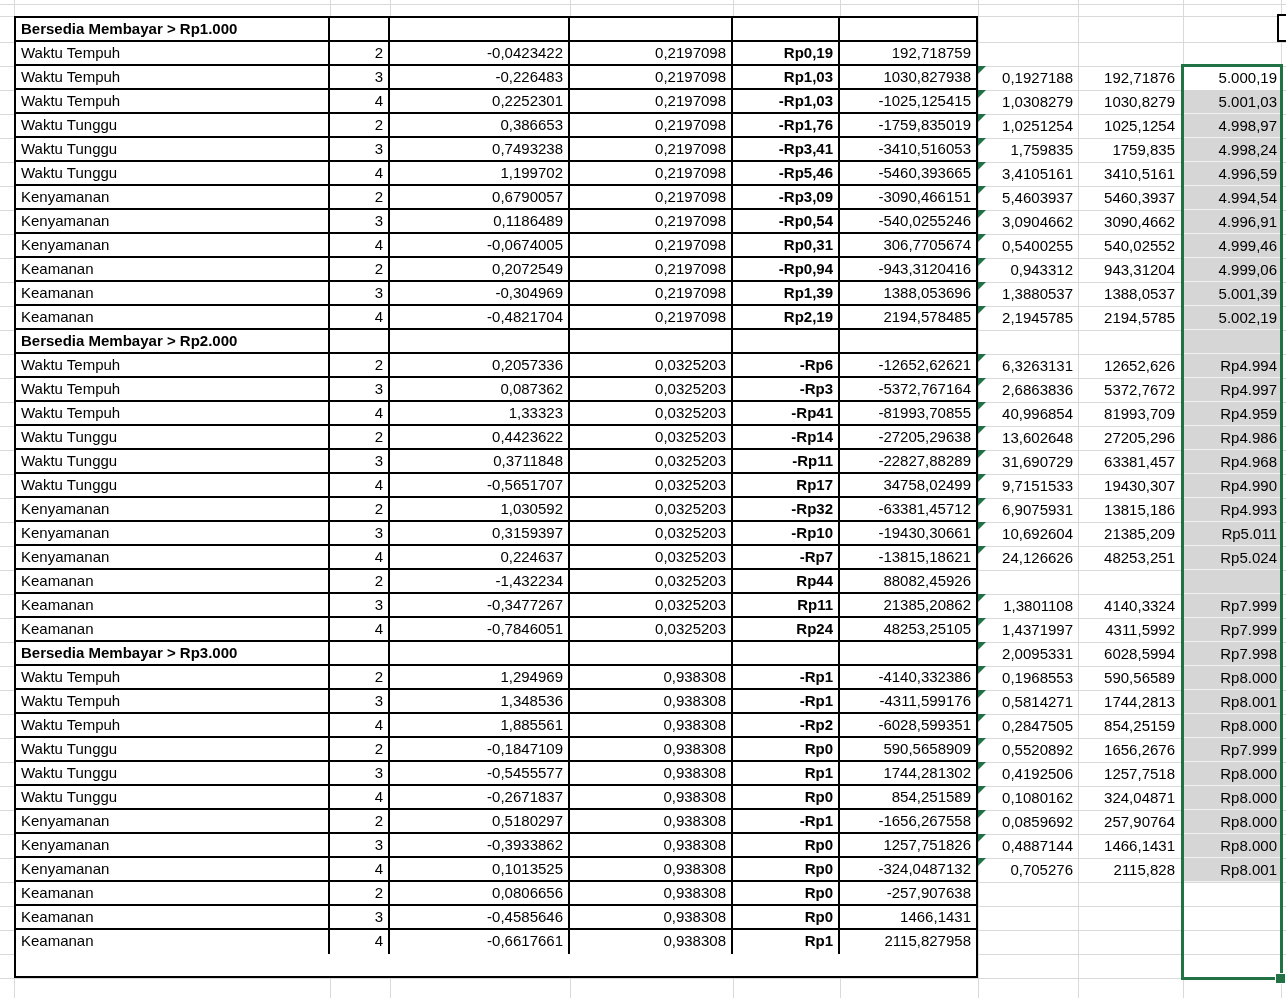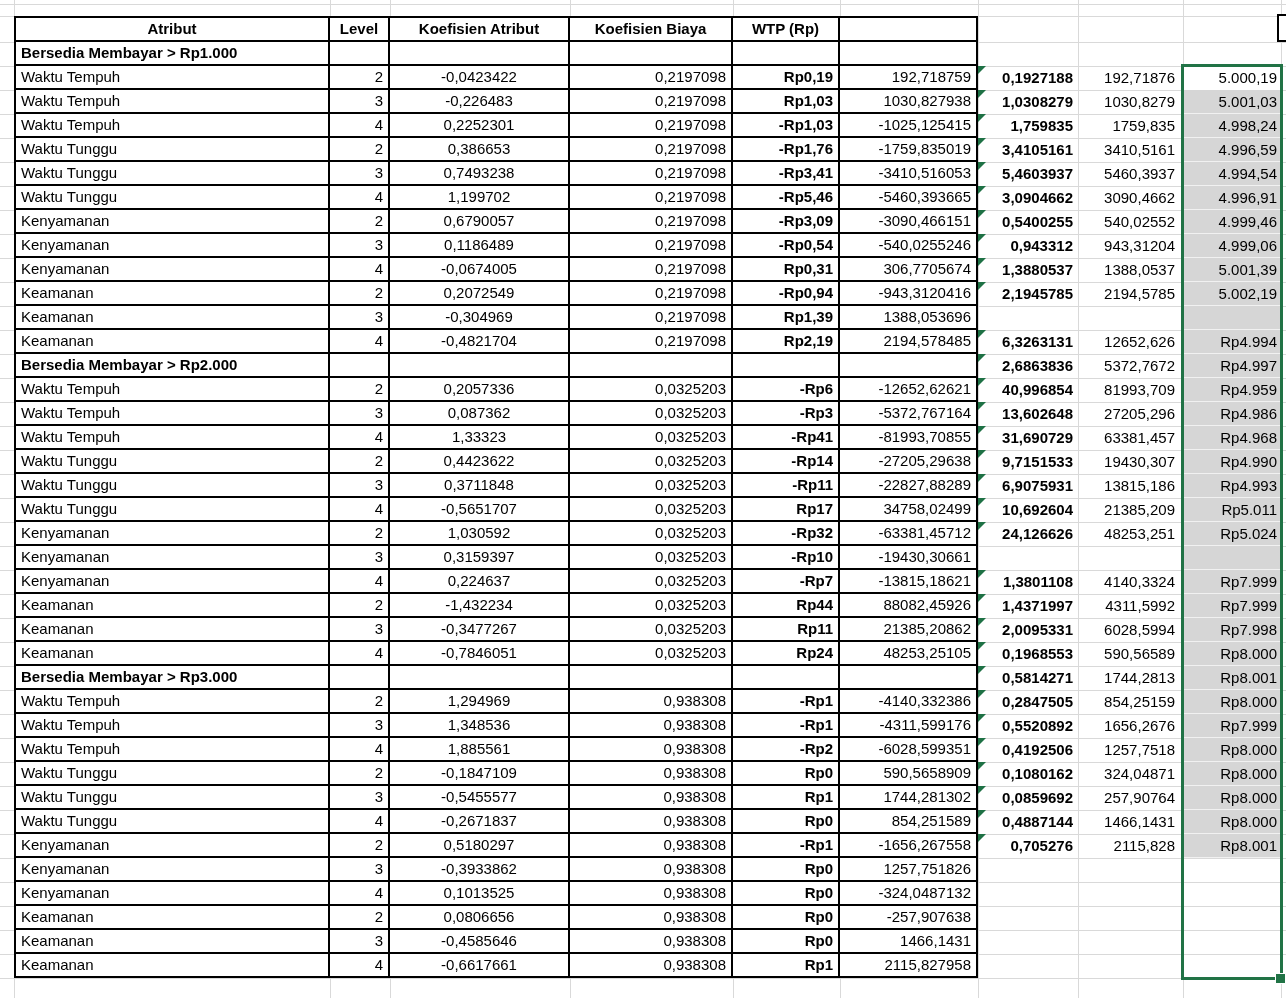--- a/index.html
+++ b/index.html
@@ -24,35 +24,35 @@
   .trow:last-child{border-bottom:none;}
   .tc{
     box-sizing:border-box;height:100%;line-height:21px;font-size:15px;
     padding:0 5px;overflow:hidden;white-space:nowrap;
     border-right:2px solid var(--border,#000);
   }
   .tc.num{text-align:right;}
   .tc.al{text-align:left;}
   .tc.w0{width:314px;}
   .tc.w1{width:60px;}
-  .tc.w2{width:180px;text-align:center;}
+  .tc.w2{width:180px;}
   .tc.w3{width:163px;}
   .tc.w4{width:107px;font-weight:bold;}
   .tc.w5{width:136px;border-right:none;}
   .thead .tc{font-weight:bold;text-align:center;}
   .sec-title{font-weight:bold;}
 
   
   #right-cols{position:absolute;left:978px;top:42px;width:308px;height:936px;z-index:2;}
   .rrow{display:flex;height:24px;}
   .rc{
     box-sizing:border-box;height:24px;line-height:24px;font-size:15px;
     text-align:right;white-space:nowrap;overflow:hidden;
   }
-  .rc.g{width:100px;padding-right:5px;position:relative;font-weight:bold;}
+  .rc.g{width:100px;padding-right:5px;position:relative;}
   .rc.h{width:105px;padding-right:8px;}
   .rc.i{width:98px;padding-right:4px;}
   .rc.i.sel{background:var(--selfill,#d6d6d6);border-bottom:1px solid rgba(255,255,255,.65);}
   .rc.i.active{background:#ffffff;}
   .flag{
     position:absolute;left:0;top:0;width:0;height:0;
     border-top:8px solid var(--flag,#1e7145);
     border-right:8px solid transparent;
   }
 
@@ -129,28 +129,20 @@
     <div class="gl-h" style="top: 834px;"></div>
     <div class="gl-h" style="top: 858px;"></div>
     <div class="gl-h" style="top: 882px;"></div>
     <div class="gl-h" style="top: 906px;"></div>
     <div class="gl-h" style="top: 930px;"></div>
     <div class="gl-h" style="top: 954px;"></div>
     <div class="gl-h" style="top: 978px;"></div>
   </div>
 
 <div id="sheet-table">
-  <div class="trow thead">
-    <div class="tc w0">Atribut</div>
-    <div class="tc w1">Level</div>
-    <div class="tc w2">Koefisien Atribut</div>
-    <div class="tc w3">Koefisien Biaya</div>
-    <div class="tc w4">WTP (Rp)</div>
-    <div class="tc w5"></div>
-  </div>
 
 <div class="trow">
       <div class="tc w0 al sec-title">Bersedia Membayar &gt; Rp1.000</div>
       <div class="tc w1"></div>
       <div class="tc w2"></div>
       <div class="tc w3"></div>
       <div class="tc w4"></div>
       <div class="tc w5"></div>
     </div>
     <div class="trow">
@@ -470,20 +462,25 @@
       <div class="rc g"><span class="flag"></span><span>0,1927188</span></div>
       <div class="rc h num">192,71876</div>
       <div class="rc i sel active">5.000,19</div>
     </div>
     <div class="rrow">
       <div class="rc g"><span class="flag"></span><span>1,0308279</span></div>
       <div class="rc h num">1030,8279</div>
       <div class="rc i sel">5.001,03</div>
     </div>
     <div class="rrow">
+      <div class="rc g"><span class="flag"></span><span>1,0251254</span></div>
+      <div class="rc h num">1025,1254</div>
+      <div class="rc i sel">4.998,97</div>
+    </div>
+    <div class="rrow">
       <div class="rc g"><span class="flag"></span><span>1,759835</span></div>
       <div class="rc h num">1759,835</div>
       <div class="rc i sel">4.998,24</div>
     </div>
     <div class="rrow">
       <div class="rc g"><span class="flag"></span><span>3,4105161</span></div>
       <div class="rc h num">3410,5161</div>
       <div class="rc i sel">4.996,59</div>
     </div>
     <div class="rrow">

